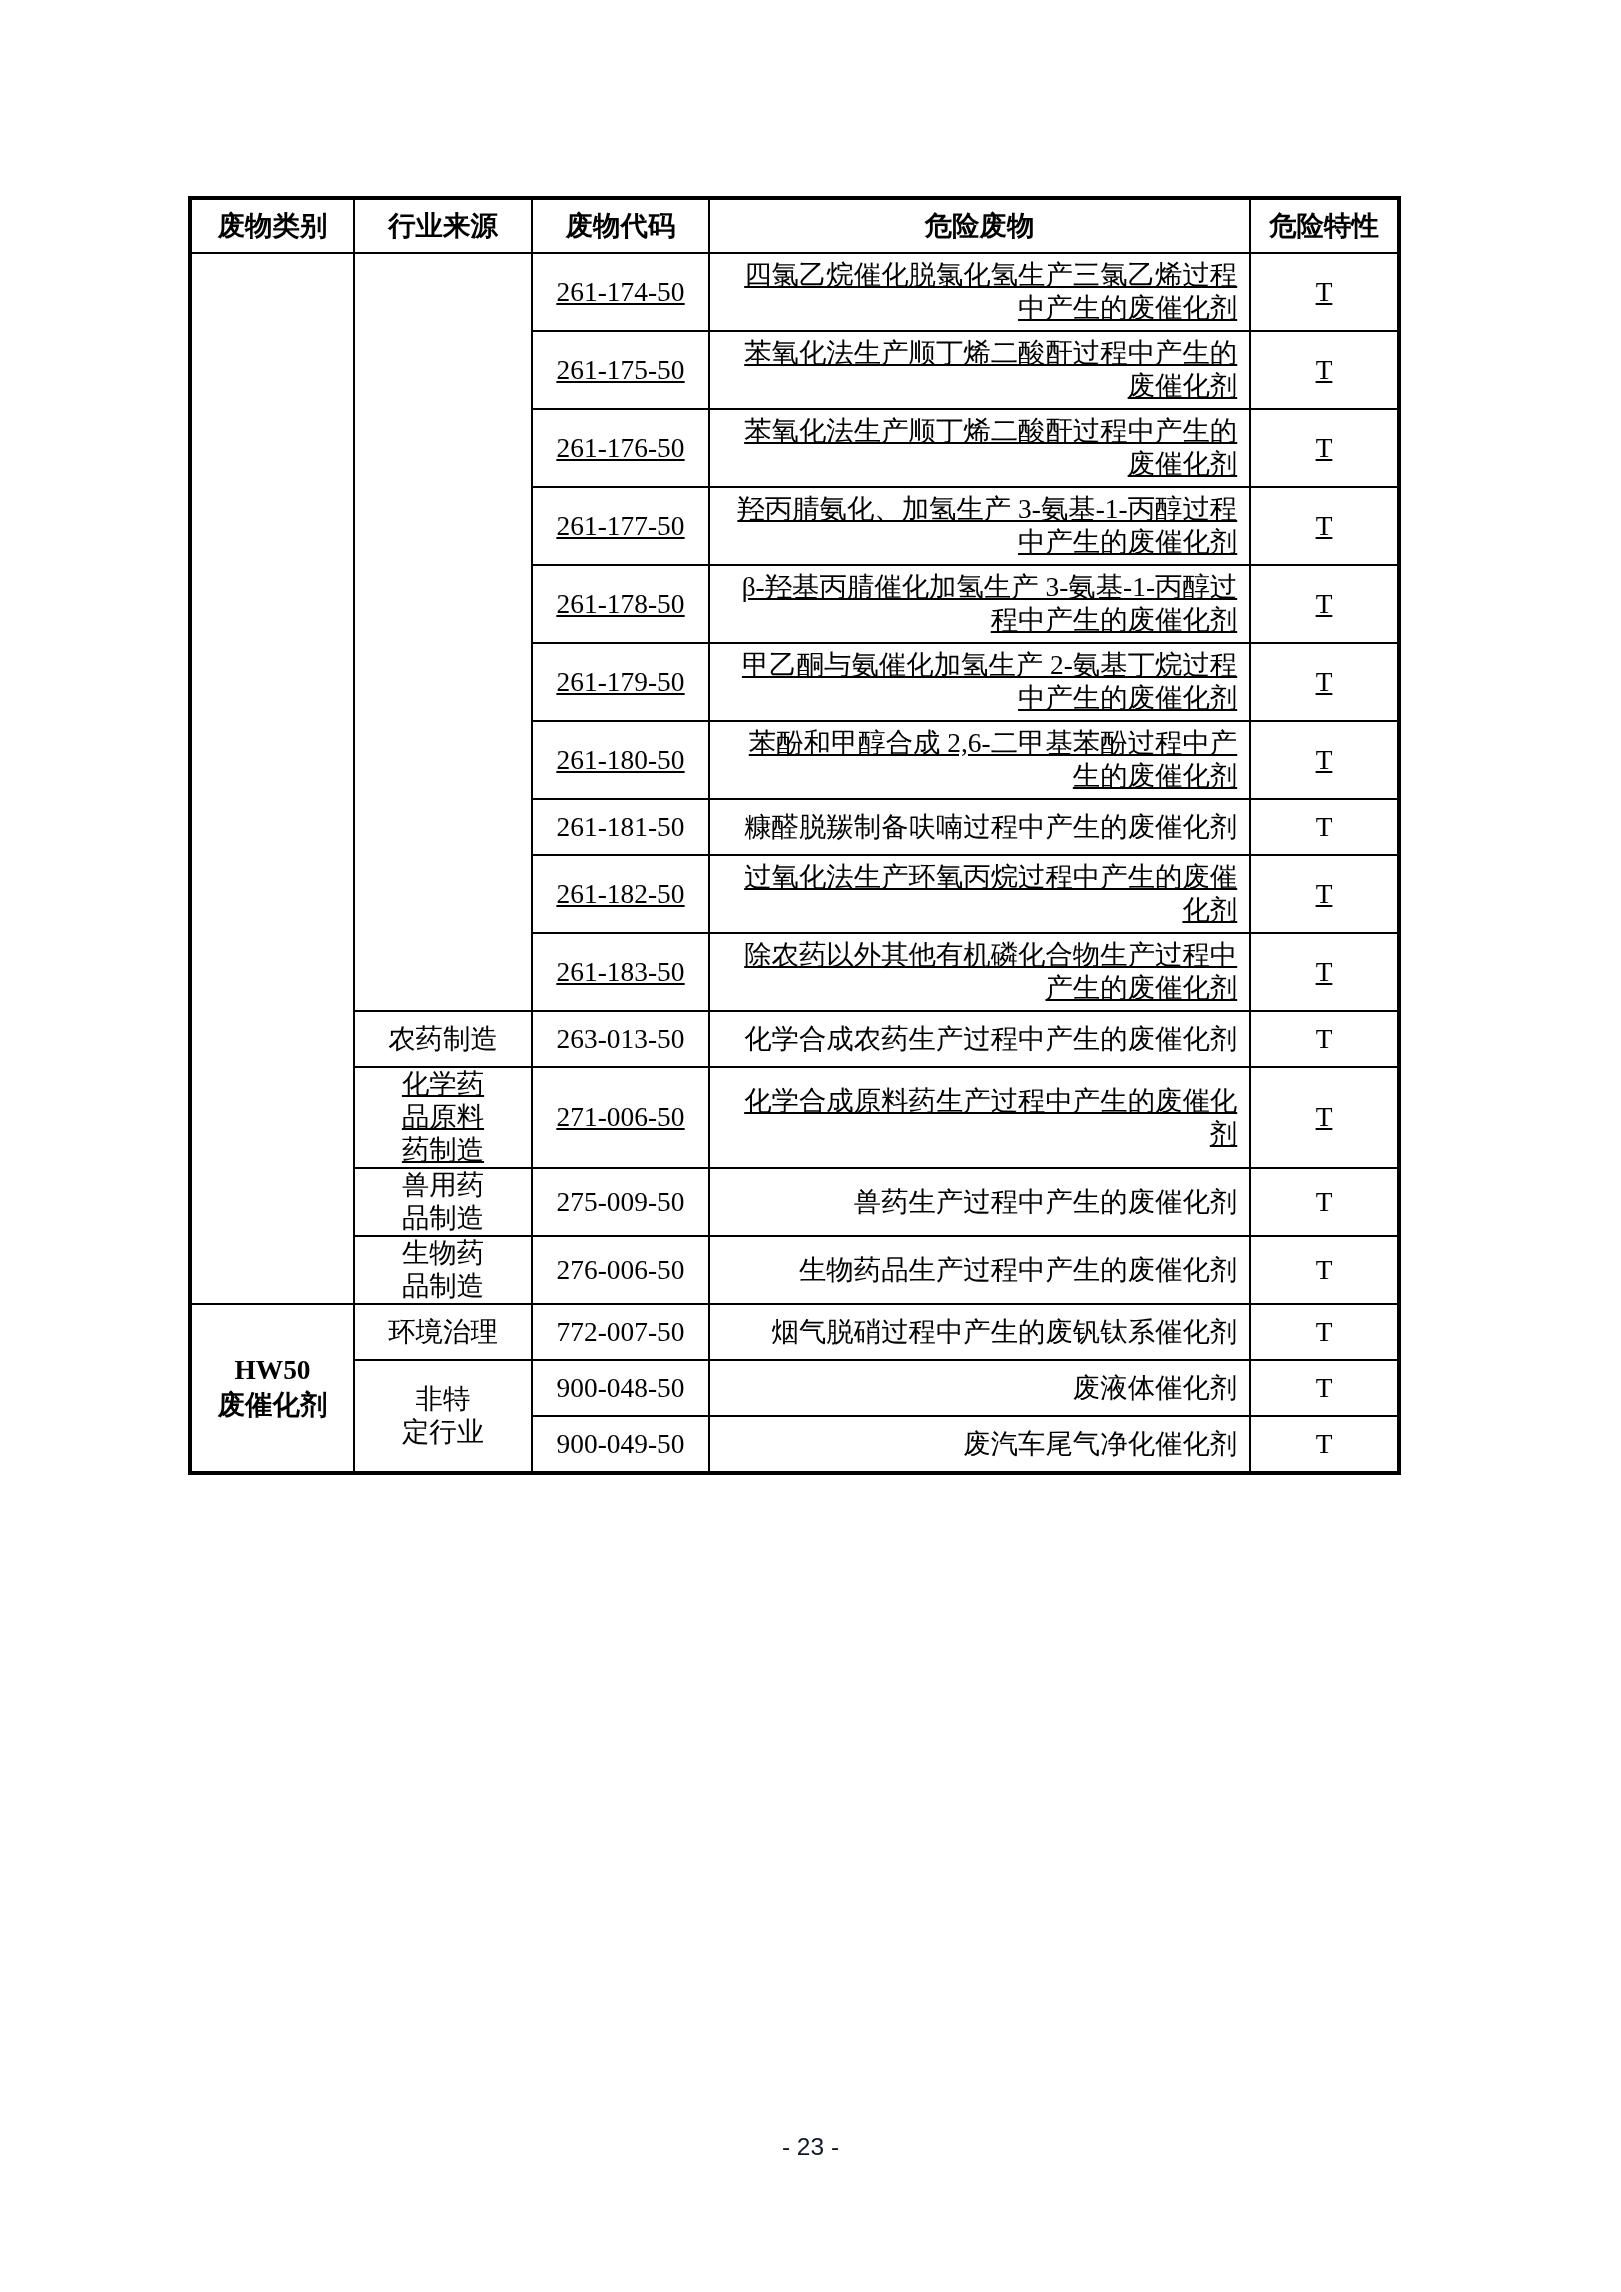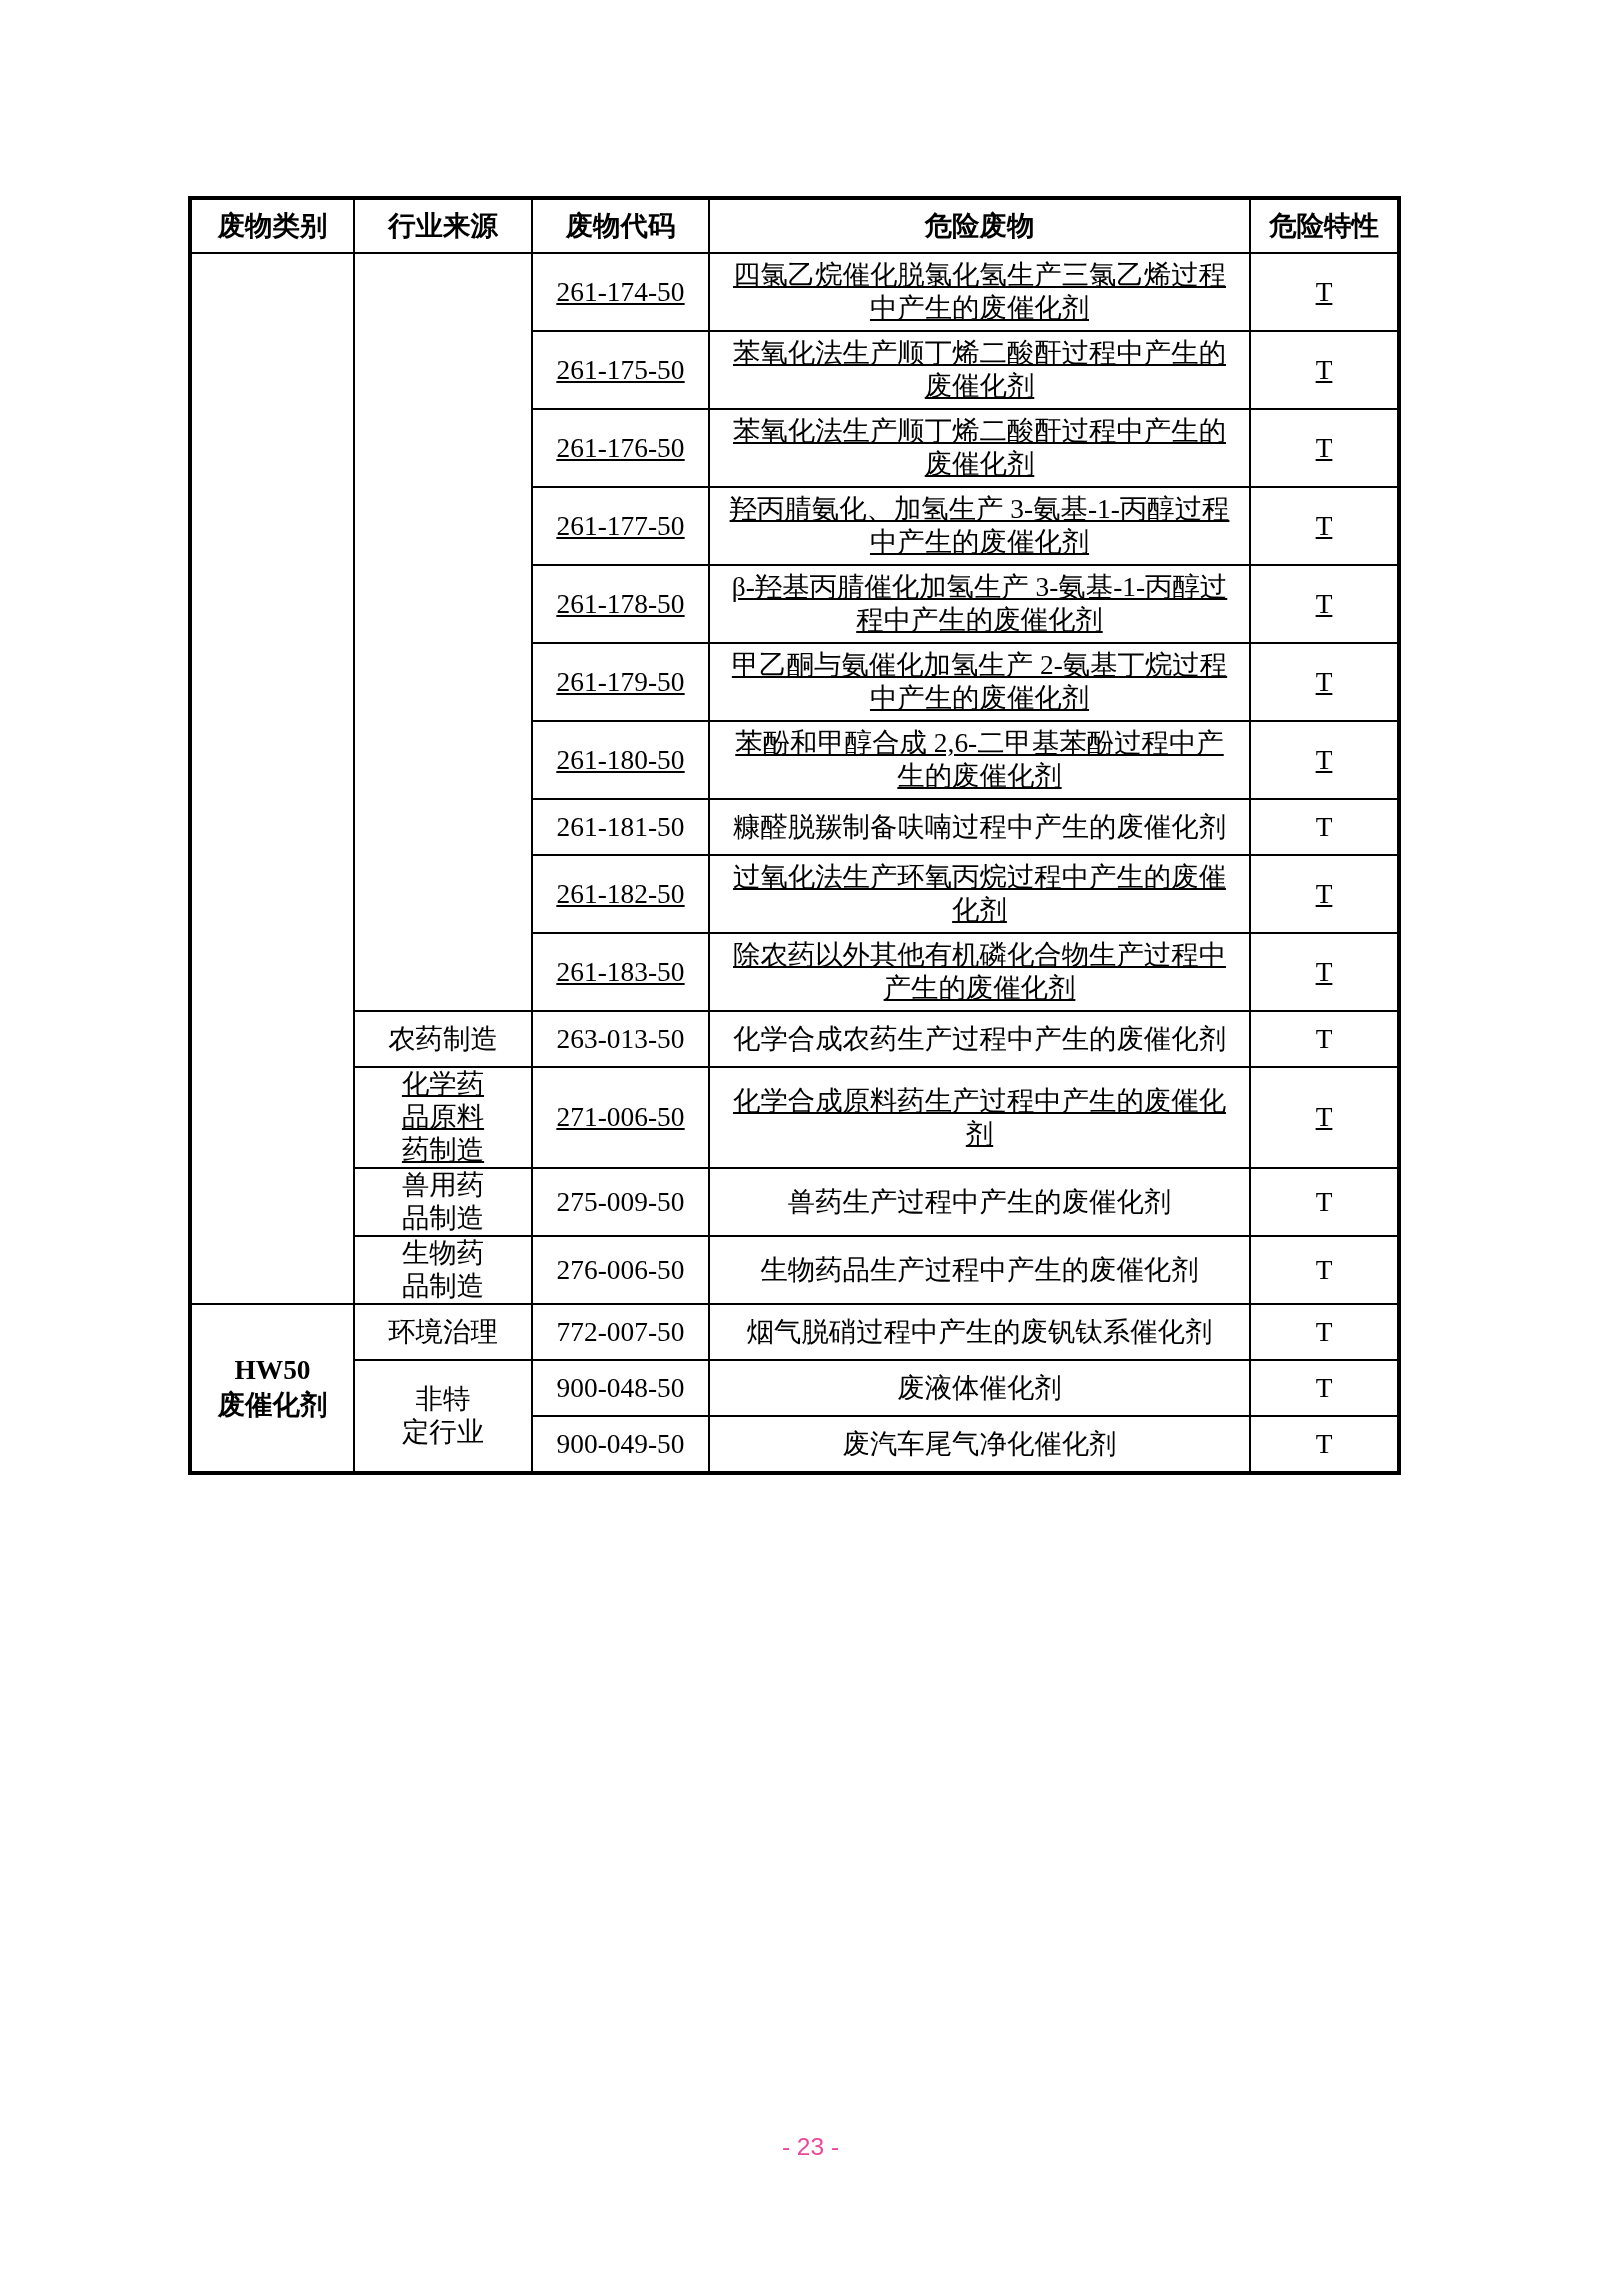--- a/index.html
+++ b/index.html
@@ -34,34 +34,34 @@
     text-align: center;
   }
   tr.h2 > td.code-cell, tr.h2 { height: 76px; text-decoration: underline; }
   tr.h1 > td.code-cell, tr.h1 { height: 54px; }
   td.category-cell, td.industry-cell, td.code-cell, td.hazard-cell {
     text-align: center;
     line-height: 33px;
   }
   td.industry-cell { padding: 0 21px; text-wrap: balance; }
   td.waste-cell {
-    text-align: center;
+    text-align: right;
     padding: 2px 11.8px;
     line-height: 33px;
   }
   td.category-cell div { line-height: 35px; font-weight: bold; }
   .footer {
     position: absolute;
     top: 2133px;
     left: 0;
     width: 100%;
     text-align: center;
     font-family: "Liberation Sans", sans-serif;
     font-size: 24.5px;
-    color: #ec4899;
+    color: #0f172a;
   }
 </style>
 </head>
 <body>
 
 <div class="page">
 
   <table class="waste-table">
     <colgroup>
       <col style="width:164px">

